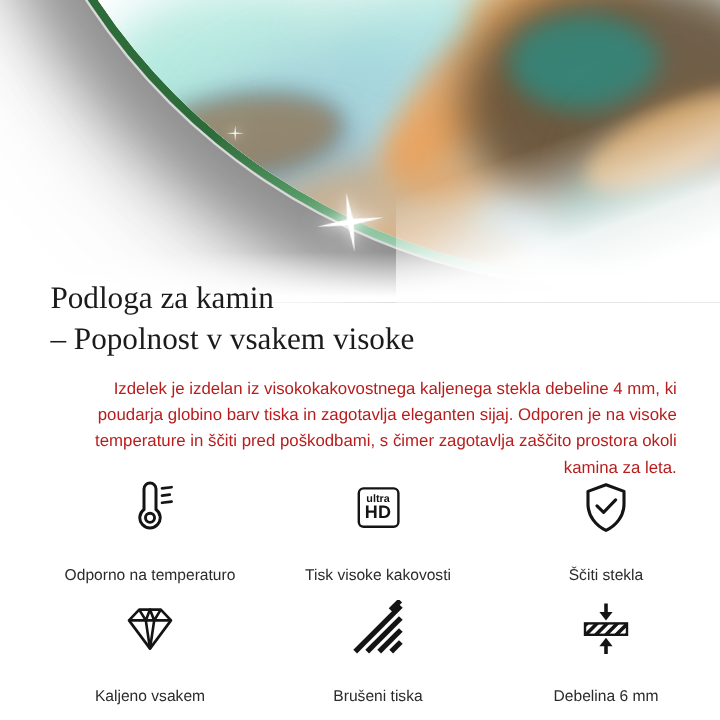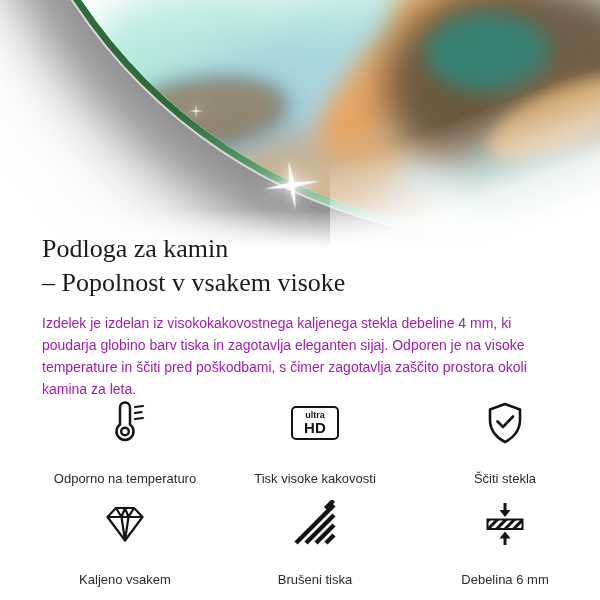--- a/index.html
+++ b/index.html
@@ -62,33 +62,33 @@
 
   
   .content { position:absolute; inset:0; z-index:2; }
   .heading {
     position:absolute; left:42px; top:232px;
     font-family:"Liberation Serif","DejaVu Serif",serif;
     font-size:26px; line-height:34px; font-weight:400; color:#1b1b1b;
   }
   .desc {
     position:absolute; left:42px; top:312px; width:522px;
-    font-size:14px; line-height:22px; color:#a21caf;
+    font-size:14px; line-height:22px; color:#b91c1c;text-align:right;
   }
   .features {
     position:absolute; left:30px; top:396px; width:570px;
     display:grid; grid-template-columns:repeat(3, 1fr); row-gap:10px;
   }
   .feature { display:flex; flex-direction:column; align-items:center; }
   .icon-box { height:54px; display:flex; align-items:center; justify-content:center; }
   .feature-label { margin-top:21px; font-size:13px; line-height:16px; color:#2b2b2b; text-align:center; }
   .icon-box svg { display:block; }
 
   .uhd-box {
-    width:48px; height:34px; border:2.5px solid #141414; border-radius:5px;
+    width:35px; height:34px; border:2.5px solid #141414; border-radius:5px;
     display:flex; flex-direction:column; align-items:center; justify-content:center;
     color:#141414; font-weight:700;
   }
   .uhd-top { font-size:9px; line-height:9px; }
   .uhd-bottom { font-size:15px; line-height:15px; letter-spacing:.2px; }
 </style>
 </head>
 <body>
 
 <div class="page">

